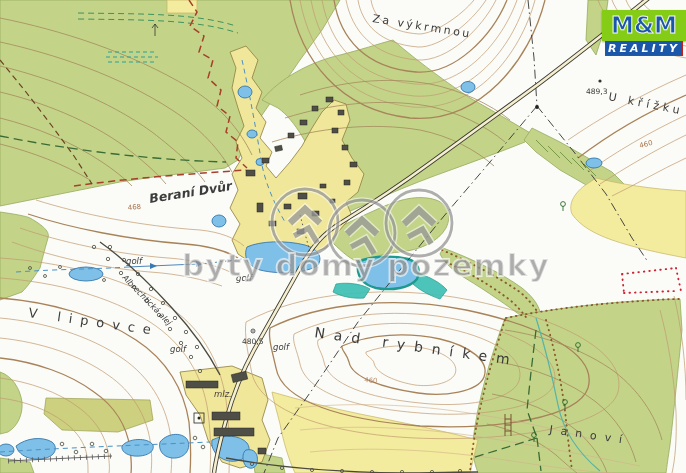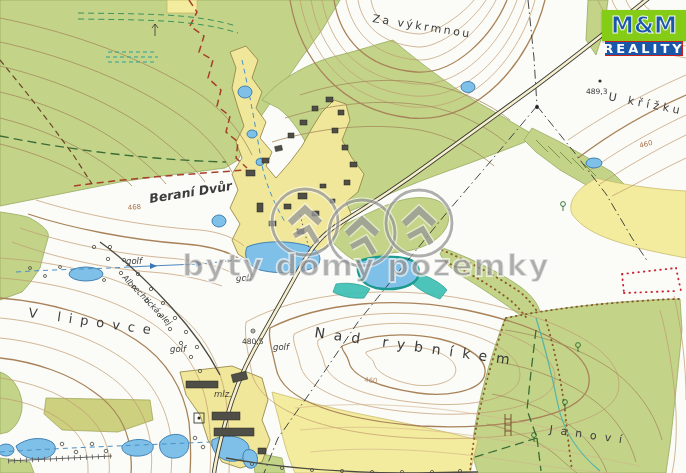--- a/index.html
+++ b/index.html
@@ -45,21 +45,21 @@
      color:rgba(100,100,100,.52);-webkit-text-stroke:1.8px rgba(255,255,255,.6);
      text-shadow:0 0 2px rgba(255,255,255,.5);}
   
   .logo{position:absolute;left:602px;top:10px;width:84px;}
   .logo-top{height:31px;background:#84cc16;display:flex;align-items:center;justify-content:center;
      box-shadow:0 1px 2px rgba(0,0,0,.35);}
   .logo-top span{color:#1a57a8;font-weight:900;font-size:23px;line-height:1;
      -webkit-text-stroke:1px rgba(255,255,255,.9);}
   .logo-bottom{height:13px;margin:0 3px;background:#1a57a8;border:1px solid #c8201c;
      display:flex;align-items:center;justify-content:center;}
-  .logo-bottom span{color:#fff;font-weight:700;font-size:13px;letter-spacing:3px;line-height:1;}
+  .logo-bottom span{color:#fff;font-weight:700;font-size:11px;letter-spacing:3px;line-height:1;font-style:italic;}
 </style>
 </head>
 <body>
 
 <div class="screen">
 <svg width="686" height="473" viewBox="0 0 686 473">
 
   <rect x="0" y="0" width="686" height="473" fill="#fbfbf7"></rect>
 
   <g>

